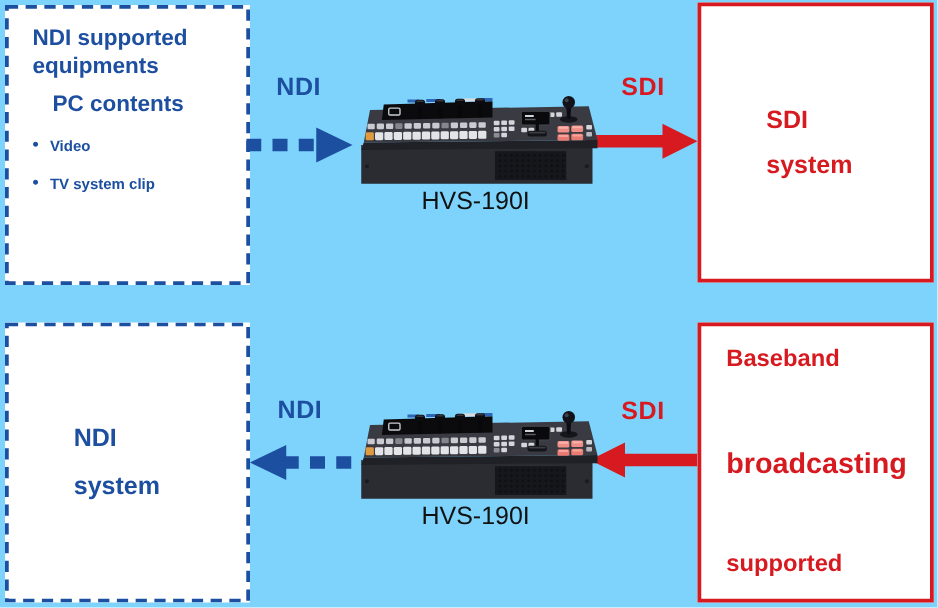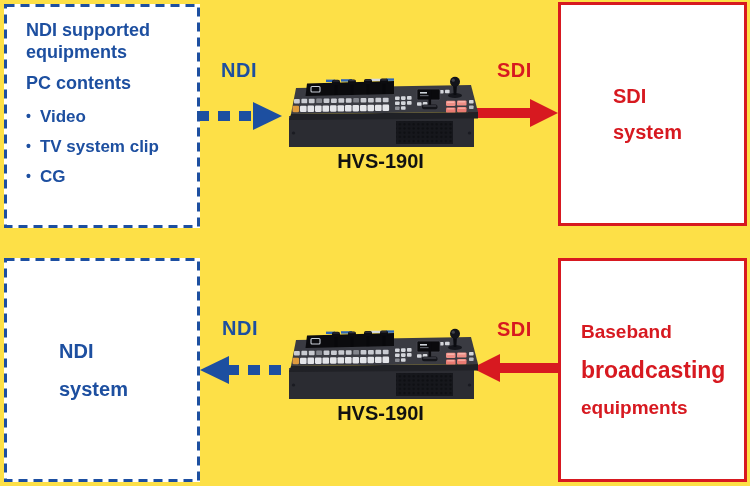--- a/index.html
+++ b/index.html
@@ -1,38 +1,38 @@
 <!DOCTYPE html>
 <html><head>
 <meta charset="utf-8">
 <style>
   html,body{margin:0;padding:0;background:#ffffff;}
   .canvas{
-    position:relative;width:750px;height:486px;background:#fde047;
+    position:relative;width:750px;height:486px;background:#7dd3fc;
     font-family:"Liberation Sans","DejaVu Sans",sans-serif;overflow:hidden;
   }
   .abs{position:absolute;}
   
   .box{position:absolute;background:#ffffff;box-sizing:border-box;}
   .box.red{border:3px solid #d71920;}
   .box .dashrect{position:absolute;left:0;top:0;width:100%;height:100%;pointer-events:none;}
   .box-content{position:relative;width:100%;height:100%;box-sizing:border-box;}
   .vcenter{display:flex;flex-direction:column;justify-content:center;}
   .blue-text{color:#1d4fa0;}
   .red-text{color:#d71920;}
   
   .src-heading{font-size:18px;font-weight:700;line-height:22px;color:#1d4fa0;margin:0;}
-  .src-subheading{font-size:18px;font-weight:700;line-height:22px;color:#1d4fa0;margin:9px 0 0 0;}
+  .src-subheading{font-size:18px;font-weight:700;line-height:22px;color:#1d4fa0;margin:9px 0 0 16px;}
   .bullet-list{list-style:none;margin:8px 0 0 0;padding:0;}
-  .bullet-list li{font-size:17px;font-weight:700;line-height:29px;color:#1d4fa0;display:flex;align-items:baseline;}
+  .bullet-list li{font-size:12px;font-weight:700;line-height:29px;color:#1d4fa0;display:flex;align-items:baseline;}
   .bullet-list li::before{content:"•";font-size:14px;margin-right:9px;position:relative;top:-1px;}
   .sys-line{font-weight:700;margin:0;}
   
   .signal-label{position:absolute;font-size:20px;font-weight:700;letter-spacing:.5px;}
-  .device-caption{position:absolute;width:205px;text-align:center;font-size:20px;font-weight:700;color:#111111;}
+  .device-caption{position:absolute;width:205px;text-align:center;font-size:20px;font-weight:400;color:#111111;}
 </style>
 </head>
 <body>
 
 <div class="canvas">
 
   <svg width="0" height="0" style="position:absolute" aria-hidden="true">
     <defs>
       <pattern id="vent" width="4.6" height="4.2" patternUnits="userSpaceOnUse">
         <circle cx="2.3" cy="2.1" r="1.25" fill="#0e0f13"></circle>
@@ -160,23 +160,20 @@
     <div class="box-content" style="padding:15px 10px 0 22px;">
       <p class="src-heading">NDI supported equipments</p>
       <p class="src-subheading">PC contents</p>
       <ul class="bullet-list">
         <li>
             <span>Video</span>
           </li>
         <li>
             <span>TV system clip</span>
           </li>
-        <li>
-            <span>CG</span>
-          </li>
       </ul>
     </div>
   </div>
 
   <div class="signal-label blue-text" style="left:221px;top:59px;">NDI</div>
 
   <svg class="abs" style="left:197px;top:100px;" width="86" height="32" viewBox="0 0 86 32">
     <line x1="0" y1="16" x2="58" y2="16" stroke="#1d4fa0" stroke-width="10" stroke-dasharray="12 9"></line>
     <polygon points="56,2 85,16 56,30" fill="#1d4fa0"></polygon>
   </svg>
@@ -220,19 +217,19 @@
   <svg class="abs" style="left:472px;top:352px;" width="86" height="32" viewBox="0 0 86 32">
     <polygon points="28,2 0,16 28,30" fill="#d71920"></polygon>
     <rect x="26" y="11" width="60" height="10" fill="#d71920"></rect>
   </svg>
 
   <svg class="abs" style="left:278px;top:328px;" width="205" height="78" viewBox="0 0 205 78">
     <use href="#hvs-device"></use>
   </svg>
   <div class="device-caption" style="left:278px;top:402px;">HVS-190I</div>
 
-  <div class="box red vcenter" style="left:558px;top:258px;width:189px;height:224px;padding-left:20px;">
+  <div class="box red vcenter" style="left:558px;top:258px;width:189px;height:224px;padding-left:20px;gap:44px;">
     <p class="sys-line red-text" style="font-size:19px;line-height:38px;">Baseband</p>
     <p class="sys-line red-text" style="font-size:23px;line-height:38px;">broadcasting</p>
-    <p class="sys-line red-text" style="font-size:19px;line-height:38px;">equipments</p>
+    <p class="sys-line red-text" style="font-size:19px;line-height:38px;">supported</p>
   </div>
 
 </div>
 
 </body></html>

